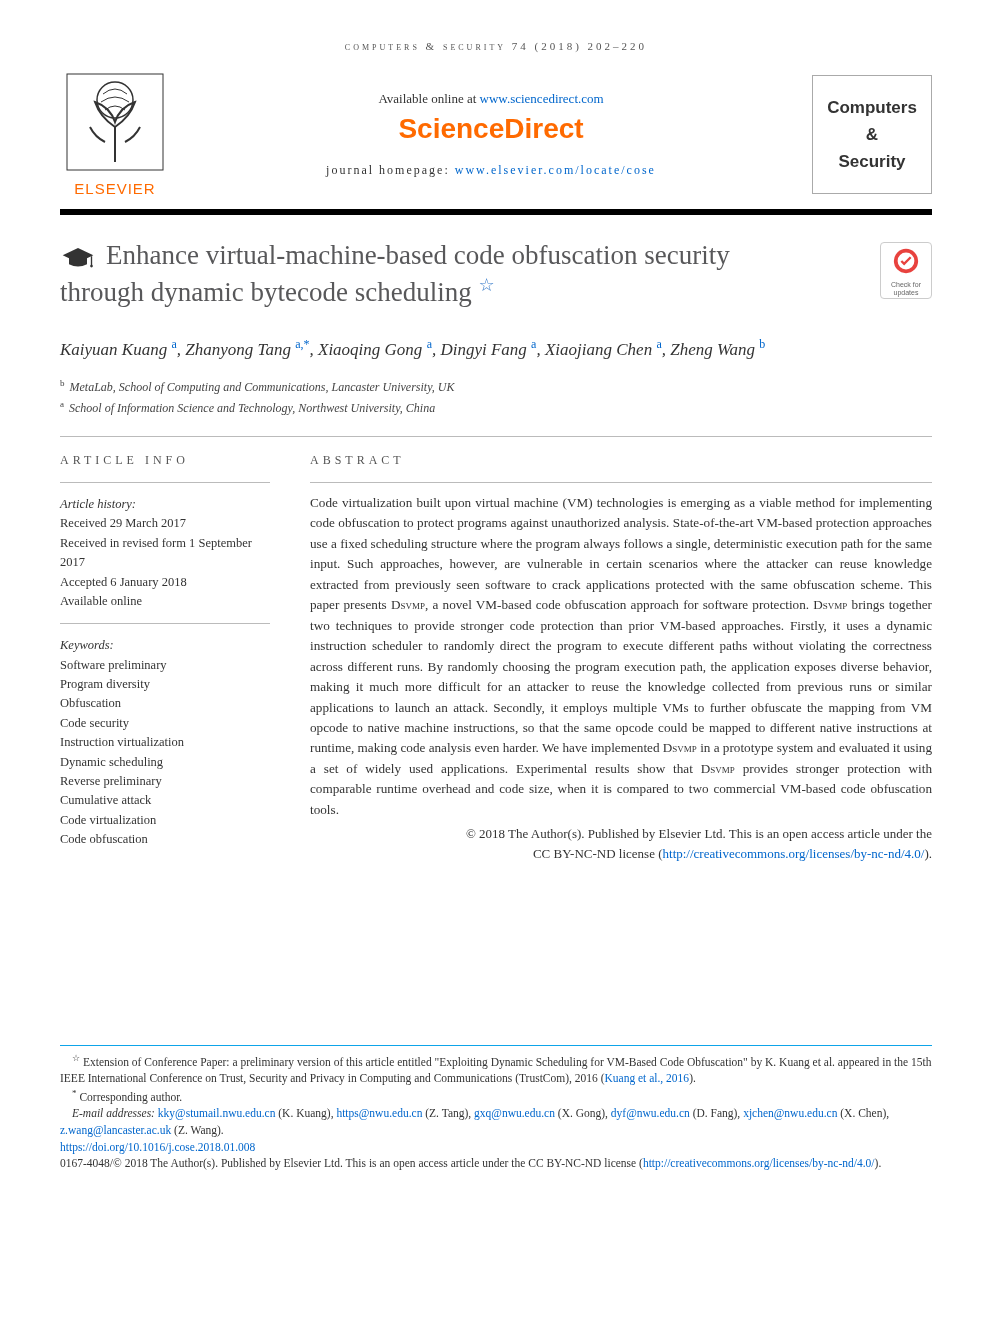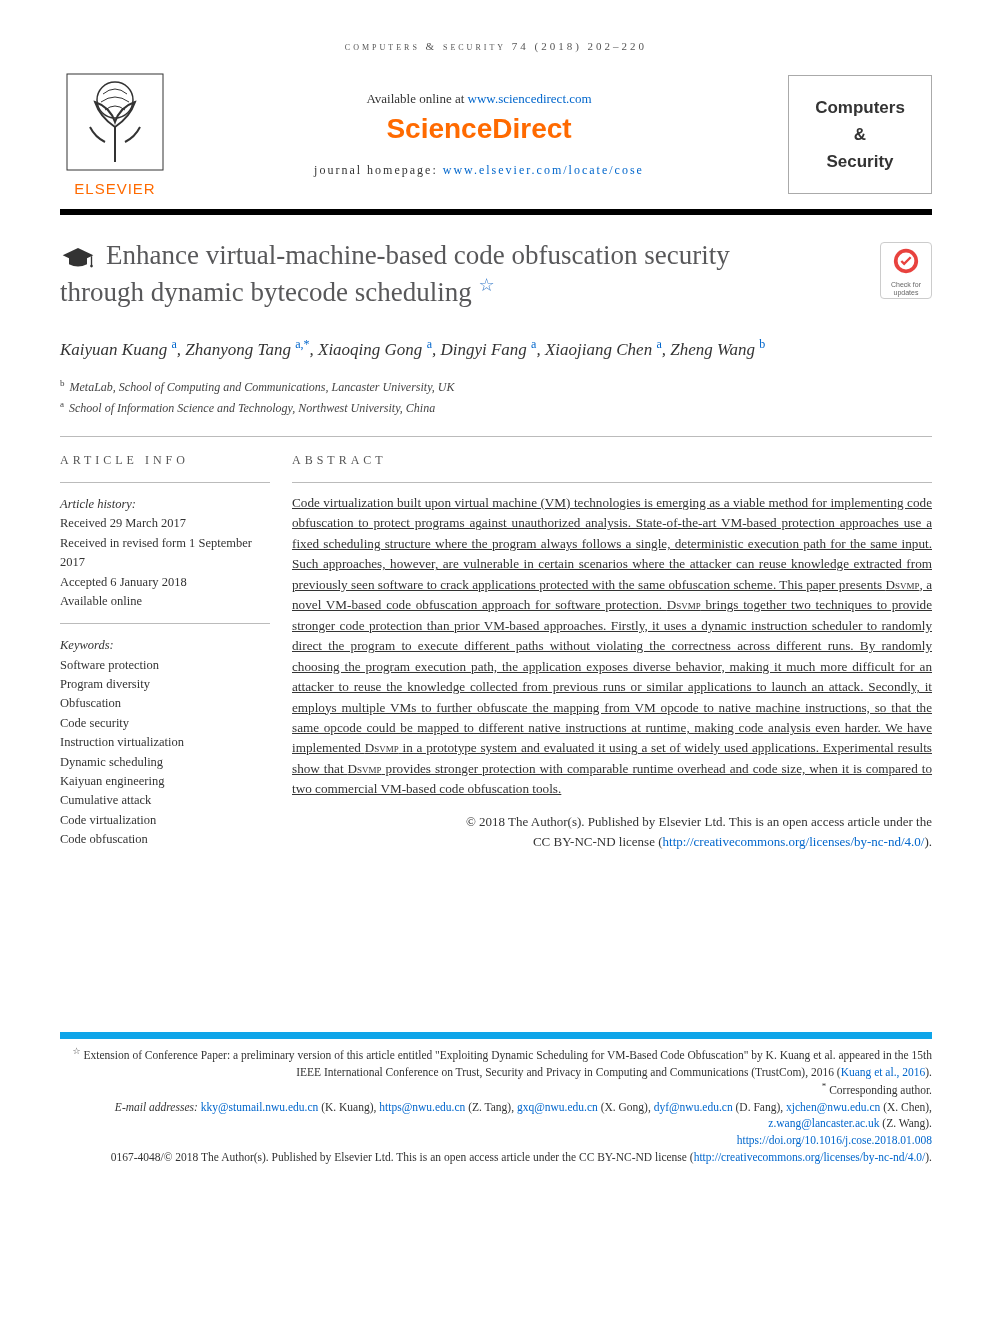--- a/index.html
+++ b/index.html
@@ -63,21 +63,21 @@
     color: #ff6a00;
     margin: 4px 0 18px;
   }
   .homepage-line {
     font-size: 12px;
     letter-spacing: 2px;
     color: #333;
   }
   .homepage-line a { color: #0066cc; text-decoration: none; }
   .journal-cover {
-    width: 144px;
+    width: 120px;
     text-align: center;
     border: 1px solid #aaa;
     padding: 18px 8px;
     font-family: Arial, sans-serif;
   }
   .journal-cover .jt {
     font-weight: bold;
     font-size: 17px;
     line-height: 1.6;
   }
@@ -134,21 +134,21 @@
     margin-top: 14px;
     font-size: 12px;
     font-style: italic;
     color: #444;
     line-height: 1.6;
   }
   .affiliations .sup { font-style: normal; vertical-align: super; font-size: 9px; margin-right: 2px; }
   .divider { border: none; border-top: 1px solid #bbb; margin: 18px 0 14px; }
   .content-grid {
     display: flex;
-    gap: 22px;
+    gap: 40px;
   }
   .info-col {
     width: 210px;
     flex-shrink: 0;
     font-size: 12.5px;
     line-height: 1.55;
   }
   .section-label {
     letter-spacing: 4px;
     font-size: 12px;
@@ -160,36 +160,35 @@
   .info-col .hist-line { }
   .info-col hr { border: none; border-top: 1px solid #bbb; margin: 12px 0; }
   .info-col .kw-head { font-style: italic; }
   .info-col .kw { }
   .abs-col {
     flex: 1;
     font-size: 13.2px;
     line-height: 1.55;
     text-align: justify;
   }
-  .abs-col p { margin-bottom: 12px; text-decoration: underline; }
+  .abs-col p { margin-bottom: 4px; }
   .abs-col .smallcaps { font-variant: small-caps; }
   .copyright {
     text-align: right;
     margin-top: 4px;
     font-size: 13px;
   }
   .copyright a { color: #0066cc; text-decoration: none; }
   .footnotes {
     margin-top: 180px;
-    border-top: 7px solid #0ea5e9;
+    border-top: 1px solid #0ea5e9;
     padding-top: 6px;
     font-size: 11.5px;
     line-height: 1.45;
     color: #333;
-    text-align: right;
   }
   .footnotes .fn { text-indent: 12px; }
   .footnotes a { color: #0066cc; text-decoration: none; }
   .footnotes .sup { vertical-align: super; font-size: 9px; }
   .footnotes .em-label { font-style: italic; }
 </style>
 </head>
 <body>
 
 <div class="page">
@@ -255,27 +254,27 @@
       <div class="section-label">ARTICLE INFO</div>
       <hr>
       <div class="hist-head">Article history:</div>
       <div class="hist-line">Received 29 March 2017</div>
       <div class="hist-line">Received in revised form 1 September 2017</div>
       <div class="hist-line">Accepted 6 January 2018</div>
       <div class="hist-line">Available online</div>
       <hr>
       <div class="kw-head">Keywords:</div>
       <div id="kw-container">
-          <div class="kw">Software protection</div>
+          <div class="kw">Software preliminary</div>
           <div class="kw">Program diversity</div>
           <div class="kw">Obfuscation</div>
           <div class="kw">Code security</div>
           <div class="kw">Instruction virtualization</div>
           <div class="kw">Dynamic scheduling</div>
-          <div class="kw">Kaiyuan engineering</div>
+          <div class="kw">Reverse preliminary</div>
           <div class="kw">Cumulative attack</div>
           <div class="kw">Code virtualization</div>
           <div class="kw">Code obfuscation</div>
         </div>
     </div>
     <div class="abs-col">
       <div class="section-label">ABSTRACT</div>
       <hr style="border:none;border-top:1px solid #bbb;margin:0 0 10px;">
       <p id="abstract-p">Code virtualization built upon virtual machine (VM) technologies is emerging as a viable method for implementing code obfuscation to protect programs against unauthorized analysis. State-of-the-art VM-based protection approaches use a fixed scheduling structure where the program always follows a single, deterministic execution path for the same input. Such approaches, however, are vulnerable in certain scenarios where the attacker can reuse knowledge extracted from previously seen software to crack applications protected with the same obfuscation scheme. This paper presents <span class="smallcaps">Dsvmp</span>, a novel VM-based code obfuscation approach for software protection. <span class="smallcaps">Dsvmp</span> brings together two techniques to provide stronger code protection than prior VM-based approaches. Firstly, it uses a dynamic instruction scheduler to randomly direct the program to execute different paths without violating the correctness across different runs. By randomly choosing the program execution path, the application exposes diverse behavior, making it much more difficult for an attacker to reuse the knowledge collected from previous runs or similar applications to launch an attack. Secondly, it employs multiple VMs to further obfuscate the mapping from VM opcode to native machine instructions, so that the same opcode could be mapped to different native instructions at runtime, making code analysis even harder. We have implemented <span class="smallcaps">Dsvmp</span> in a prototype system and evaluated it using a set of widely used applications. Experimental results show that <span class="smallcaps">Dsvmp</span> provides stronger protection with comparable runtime overhead and code size, when it is compared to two commercial VM-based code obfuscation tools.</p>
       <div class="copyright">

